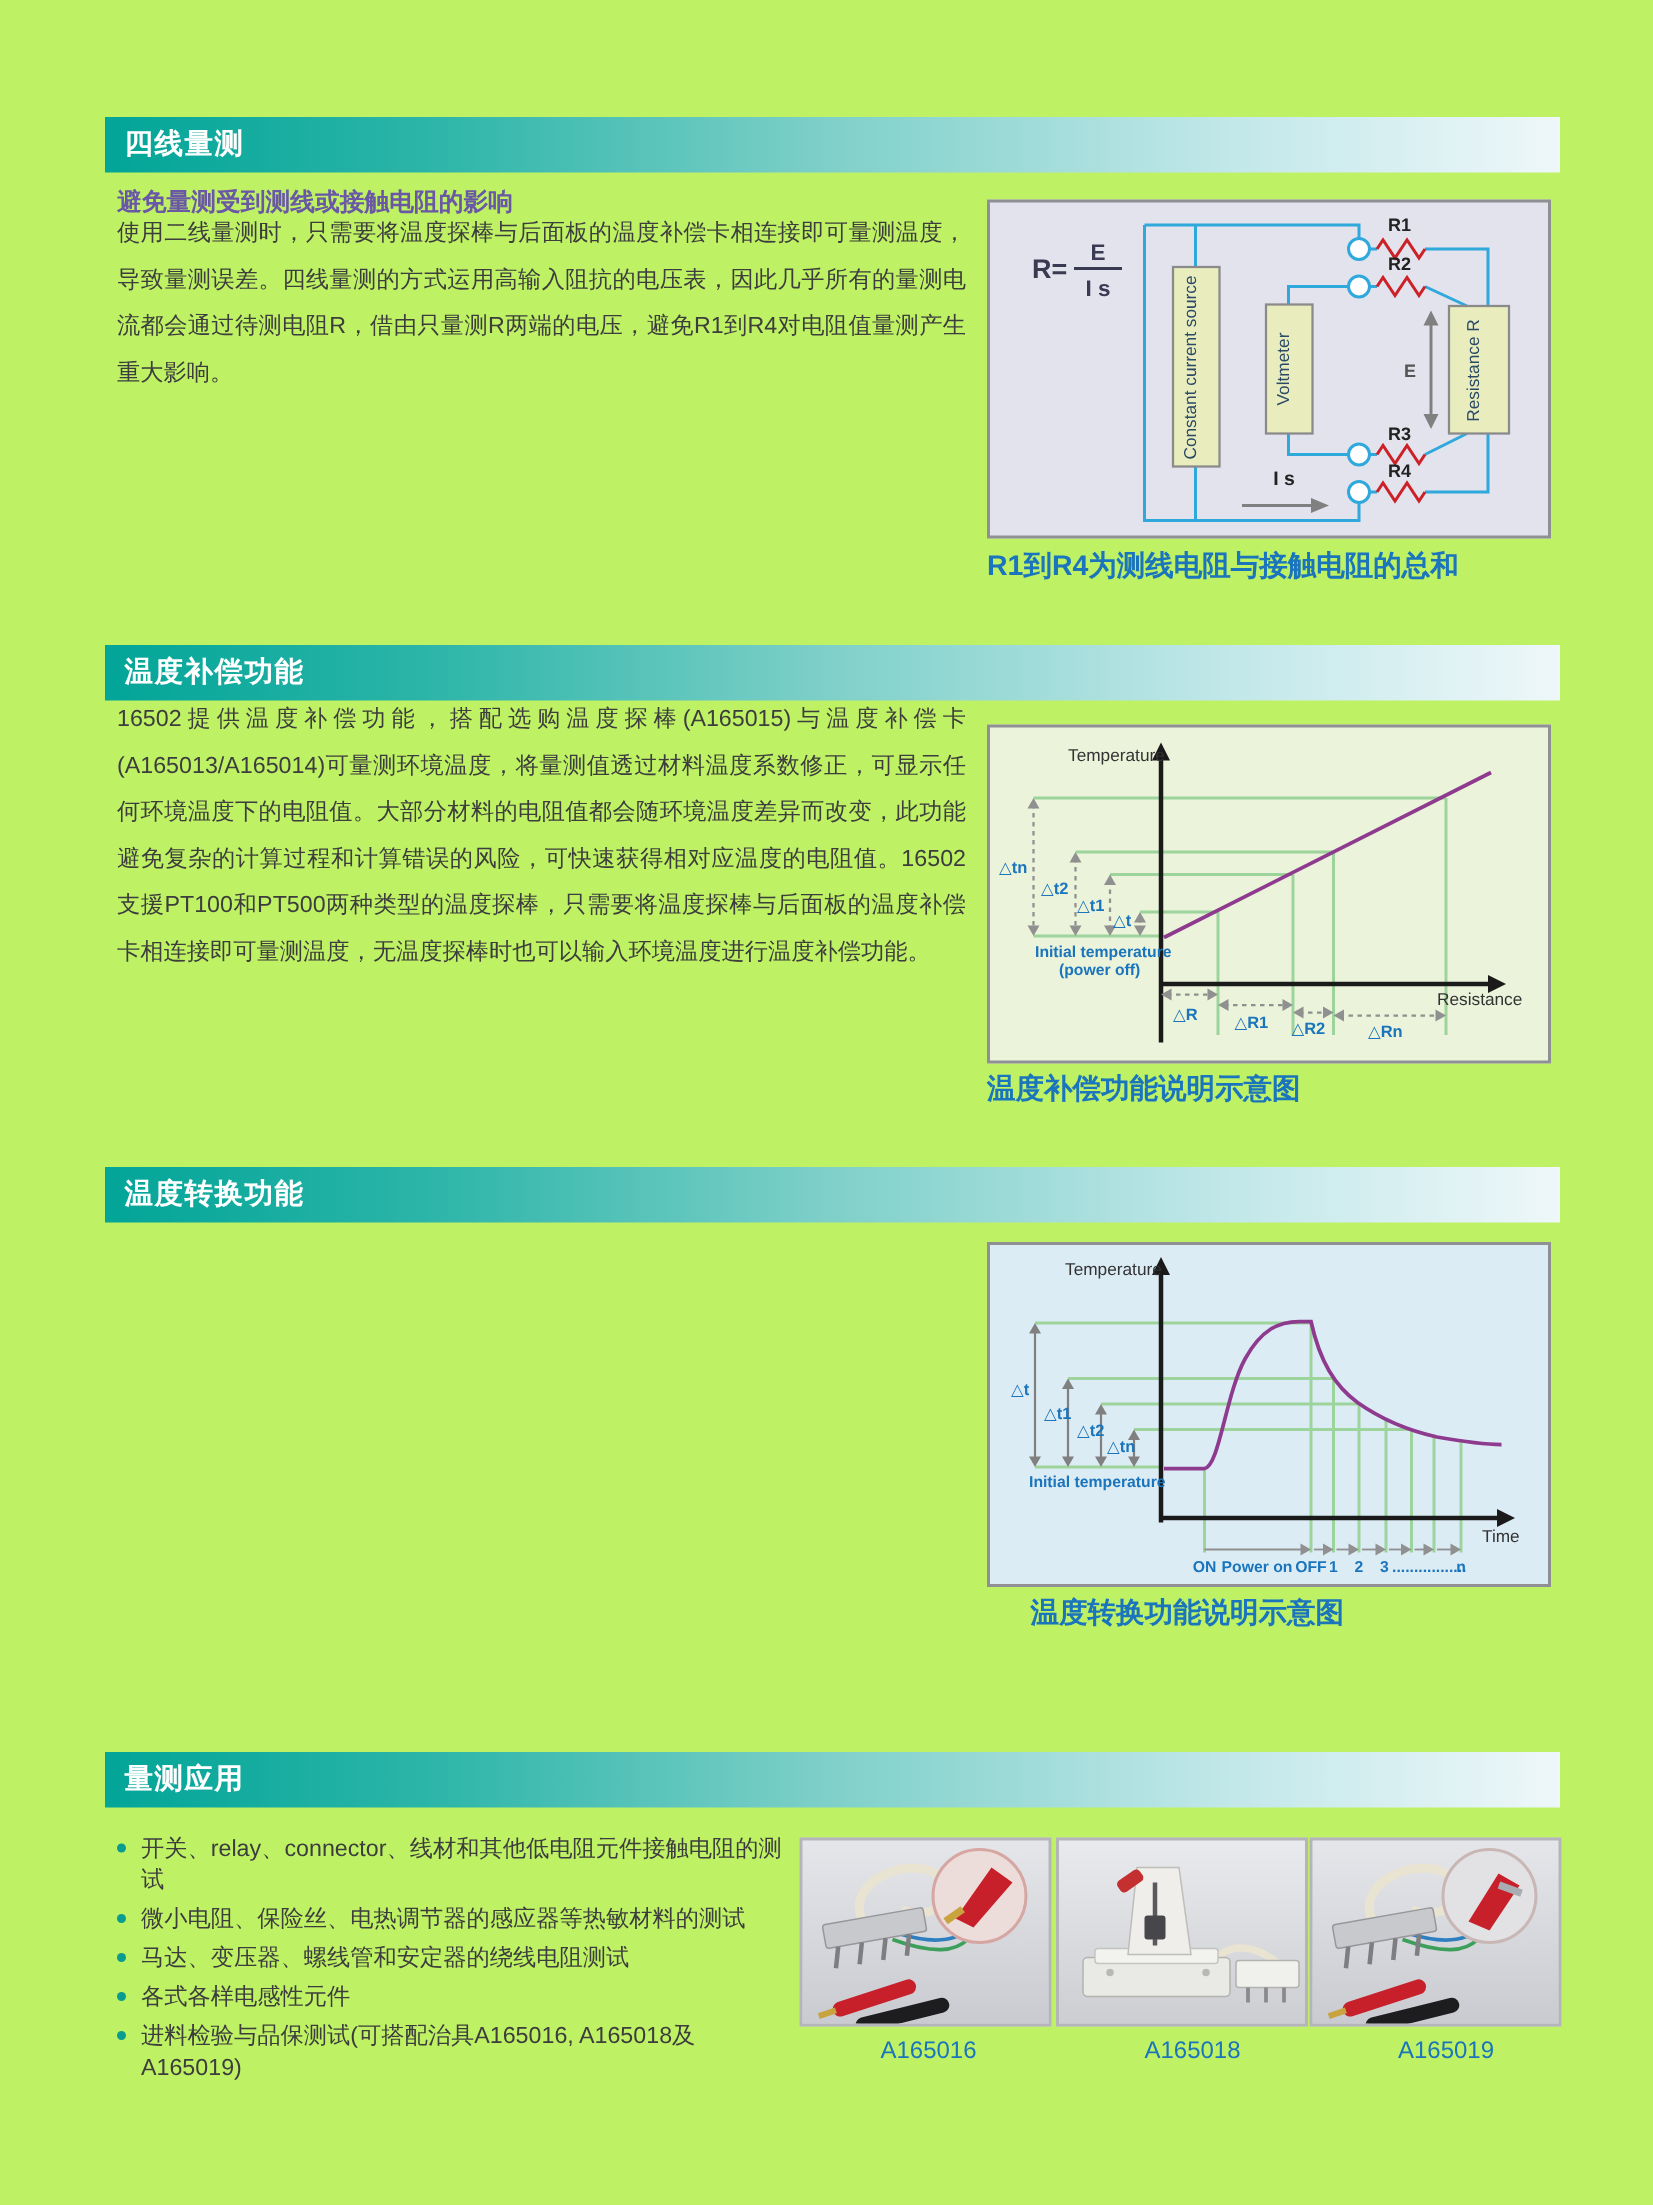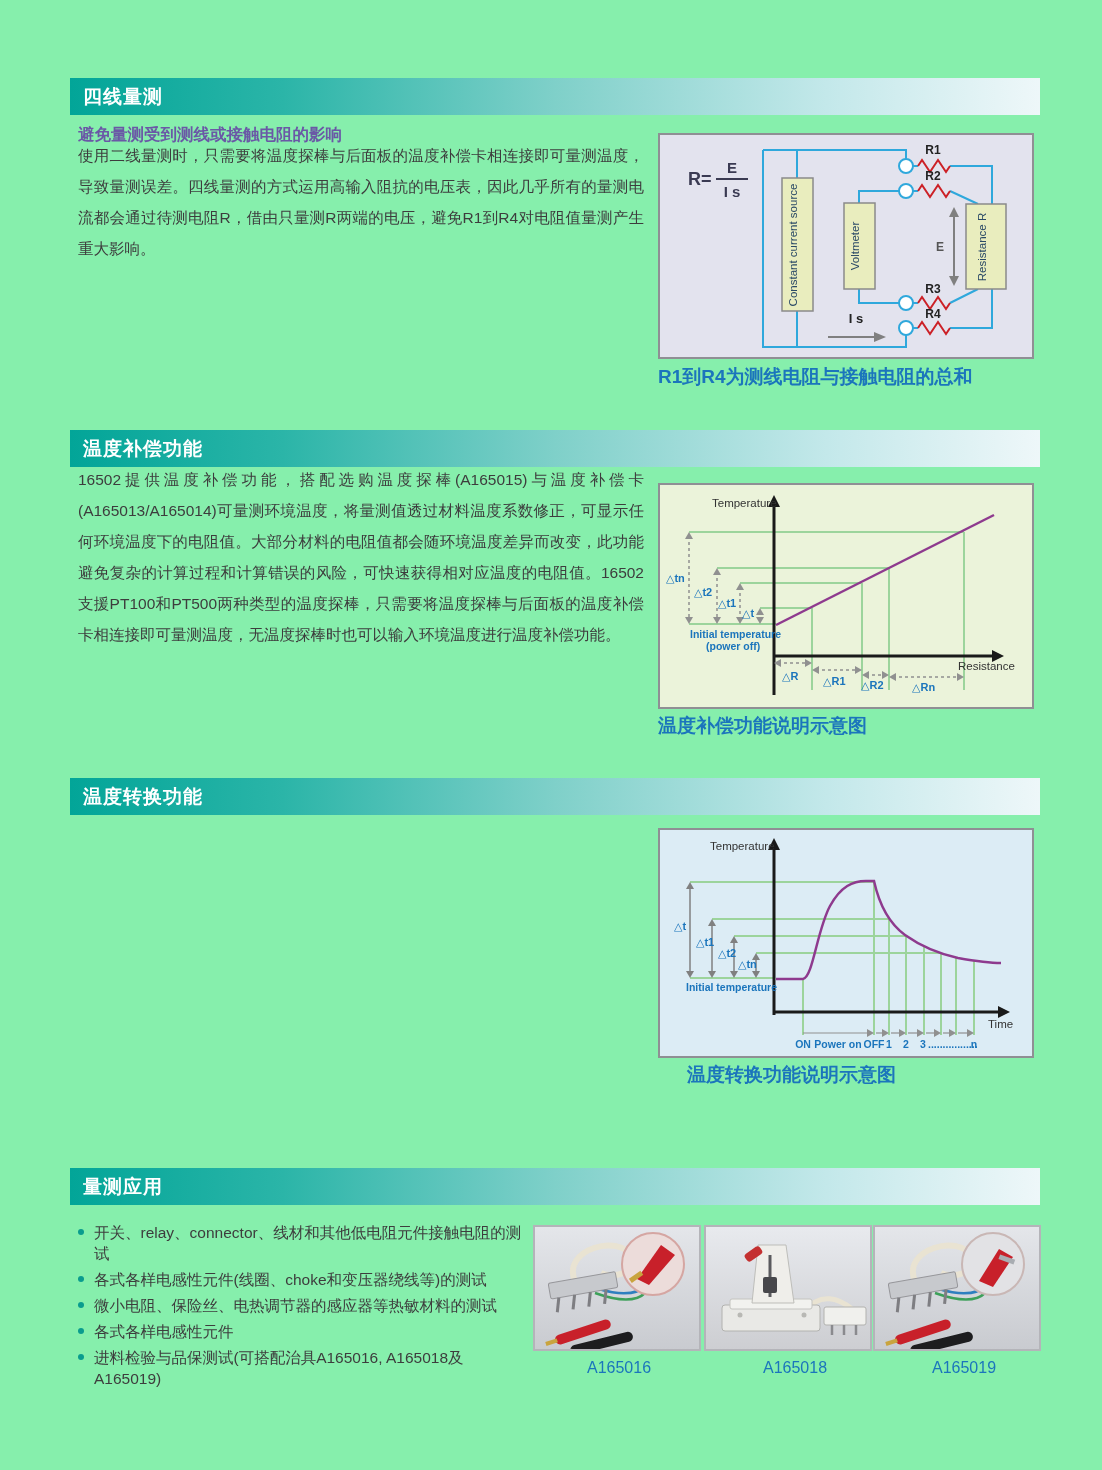--- a/index.html
+++ b/index.html
@@ -1,17 +1,17 @@
 <!DOCTYPE html>
 <html><head>
 <meta charset="utf-8">
 <style>
   html,body{margin:0;padding:0;background:#fff;}
   #page{
-    position:relative;width:1102px;height:1470px;background:#86efac;overflow:hidden;
+    position:relative;width:1102px;height:1470px;background:#bef264;overflow:hidden;
     font-family:"Liberation Sans","DejaVu Sans",sans-serif;color:#3d3d3d;
   }
   .section-header{
     position:absolute;left:70px;width:970px;height:37px;box-sizing:border-box;
     background:linear-gradient(to right,#02a598 0%,#2bb5a8 22%,#7fd0c9 50%,#c3e8ea 78%,#eef7f9 100%);
     color:#ffffff;font-weight:bold;font-size:19px;line-height:37px;padding-left:13px;letter-spacing:1px;
   }
   .subtitle{
     position:absolute;left:78px;top:124px;font-size:16.5px;font-weight:bold;color:#6a58a6;
   }
@@ -292,22 +292,22 @@
         <text x="314" y="218" text-anchor="middle">n</text>
       </g>
     </svg>
   </div>
   <div class="figure-caption" style="left:658px;top:1062px;margin-left:29px;">温度转换功能说明示意图</div>
 
   <div class="section-header" style="top:1168px;">量测应用</div>
 
   <ul class="bullet-list">
     <li><span class="dot"></span><span>开关、relay、connector、线材和其他低电阻元件接触电阻的测试</span></li>
-    <li><span class="dot"></span><span>各式各样电感性元件(线圈、choke和变压器绕线等)的测试</span></li>
     <li><span class="dot"></span><span>微小电阻、保险丝、电热调节器的感应器等热敏材料的测试</span></li>
+    <li><span class="dot"></span><span>马达、变压器、螺线管和安定器的绕线电阻测试</span></li>
     <li><span class="dot"></span><span>各式各样电感性元件</span></li>
     <li><span class="dot"></span><span>进料检验与品保测试(可搭配治具A165016, A165018及A165019)</span></li>
   </ul>
 
   <div class="product" style="left:533px;top:1225px;">
     <div class="photo-frame">
       <svg width="164" height="122" viewBox="0 0 164 122">
         <defs>
           <linearGradient id="bg16" x1="0" y1="0" x2="0" y2="1">
             <stop offset="0" stop-color="#e4e6ea"></stop>

